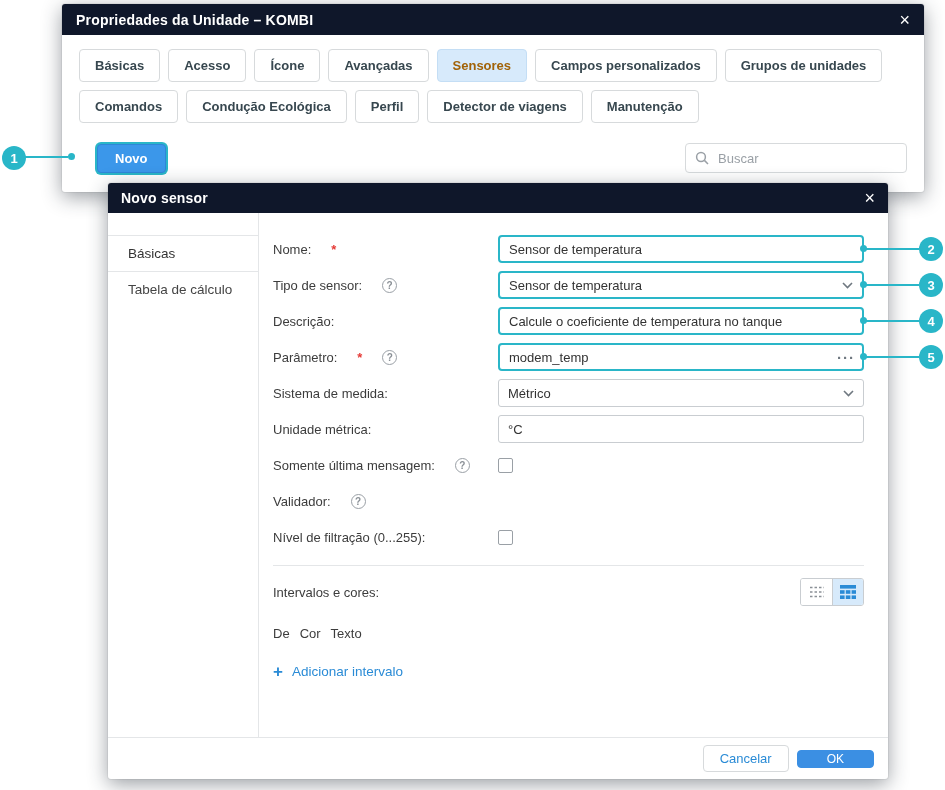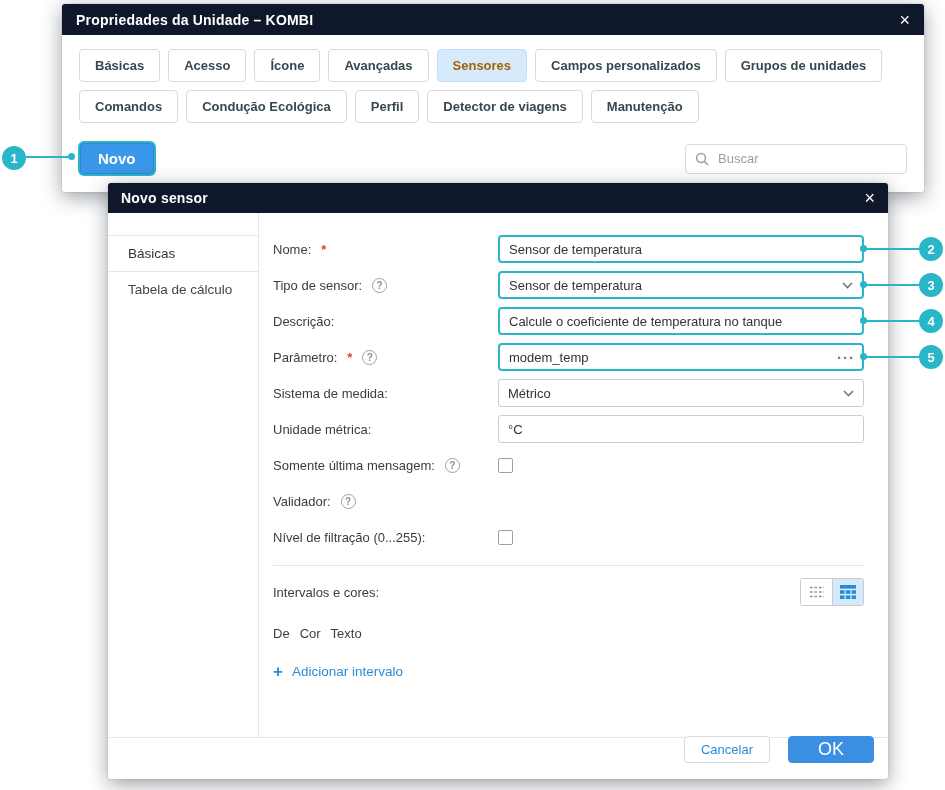--- a/index.html
+++ b/index.html
@@ -19,43 +19,43 @@
   
   .main-dialog { left:62px; top:4px; width:862px; height:188px; }
   .main-dialog .dlg-header { height:31px; }
   .tabs-wrap { padding:14px 17px 0; }
   .tab-row { display:flex; gap:8px; margin-bottom:8px; }
   .tab { background:#fff; border:1px solid #d7dadc; border-radius:4px;
     padding:8px 15px; font-size:13px; font-weight:700; color:#37474f;
     cursor:pointer; font-family:inherit; white-space:nowrap; }
   .tab.active { background:#d7eafb; border-color:#c4def5; color:#a16207; }
   .toolbar { display:flex; align-items:center; margin-top:20px; padding:0 17px; }
-  .btn-new { background:#3b97ea; color:#fff; font-weight:700; font-size:15px;
-    border:1px solid #2f86d8; border-radius:4px; padding:6px 17px; margin-left:1px;
+  .btn-new { background:#3b97ea; color:#fff; font-weight:700; font-size:13px;
+    border:1px solid #2f86d8; border-radius:4px; padding:6px 17px; margin-left:18px;
     box-shadow:0 0 0 2px #2ab6c8; cursor:pointer; font-family:inherit; }
   .btn-wizard { margin-left:12px; background:#fff; border:1px solid #d7dadc;
     border-radius:4px; color:#2a8bd6; font-size:13px; padding:7px 12px;
     cursor:pointer; font-family:inherit; }
   .search-box { margin-left:auto; width:222px; height:30px; border:1px solid #d7dadc;
     border-radius:4px; display:flex; align-items:center; padding:0 9px; gap:7px; background:#fff; }
   .search-box input { border:none; outline:none; flex:1; min-width:0;
     font-size:13px; font-family:inherit; color:#333; }
   .search-box input::placeholder { color:#9aa0a6; }
 
   
   .sensor-dialog { left:108px; top:183px; width:780px; height:596px; }
   .sensor-dialog .dlg-header { height:30px; padding:0 13px; }
   .sensor-dialog .dlg-title { font-size:14px; }
   .sensor-body { display:flex; height:524px; }
   .side-tabs { width:151px; border-right:1px solid #e4e6e8; padding-top:22px; flex:none; }
   .side-tab { padding:10px 10px 10px 20px; font-size:13.5px; color:#444; cursor:pointer; }
   .side-tab.active { border-top:1px solid #e4e6e8; border-bottom:1px solid #e4e6e8; color:#333; }
   .form { flex:1; padding:22px 24px 0 14px; }
   .frow { display:flex; align-items:center; margin-bottom:8px; min-height:28px; }
-  .flabel { flex:1; display:flex; align-items:flex-start; gap:10px; font-size:13px; color:#3c3c3c; }
+  .flabel { flex:1; display:flex; align-items:flex-start; gap:20px; font-size:13px; color:#3c3c3c; }
   .req { color:#e53935; font-weight:700; }
   .help { width:15px; height:15px; border:1px solid #9aa0a6; border-radius:50%;
     color:#8a9096; font-size:10px; font-weight:700; display:inline-flex;
     align-items:center; justify-content:center; flex:none; }
   .fctl { width:366px; flex:none; display:flex; align-items:center; }
   .txt { width:100%; height:28px; border:1px solid #c9cdd1; border-radius:3px;
     padding:0 9px; font-size:13px; font-family:inherit; color:#333; outline:none; background:#fff; }
   .hl { border:2px solid #2ab6c8 !important; border-radius:4px !important; }
   .sel { width:100%; height:28px; border:1px solid #c9cdd1; border-radius:3px;
     padding:0 9px; display:flex; align-items:center; justify-content:space-between;
@@ -72,26 +72,26 @@
     overflow:hidden; margin-left:auto; }
   .tg-btn { width:31px; height:26px; display:flex; align-items:center;
     justify-content:center; background:#fff; cursor:pointer; }
   .tg-btn + .tg-btn { border-left:1px solid #c9cdd1; }
   .tg-btn.active { background:#d7eafb; }
   .cols { display:flex; gap:10px; margin-top:20px; font-size:13px; color:#3c3c3c; }
   .add-link { display:flex; align-items:center; gap:9px; margin-top:22px;
     color:#2a8bd6; font-size:13.5px; cursor:pointer; }
   .plus { font-size:17px; font-weight:700; line-height:1; }
   .sensor-footer { position:absolute; left:0; right:0; bottom:0; height:42px;
-    border-top:1px solid #e4e6e8; display:flex; align-items:flex-end;
-    justify-content:flex-end; gap:18px; padding:16px 14px; }
+    border-top:1px solid #e4e6e8; display:flex; align-items:center;
+    justify-content:flex-end; gap:8px; padding:0 14px; }
   .btn-cancel { height:27px; padding:0 16px; background:#fff; border:1px solid #d7dadc;
     border-radius:4px; color:#2a8bd6; font-size:13px; cursor:pointer; font-family:inherit; }
-  .btn-ok { height:27px; padding:0 29px; background:#3b8fe3; border:1px solid #3b8fe3;
-    border-radius:4px; color:#fff; font-size:18px; cursor:pointer; font-family:inherit; }
+  .btn-ok { height:18px; padding:0 29px; background:#3b8fe3; border:1px solid #3b8fe3;
+    border-radius:4px; color:#fff; font-size:12px; cursor:pointer; font-family:inherit; }
 
   
   .callout { position:absolute; width:24px; height:24px; border-radius:50%;
     background:#29b6c8; color:#fff; font-size:13px; font-weight:700;
     display:flex; align-items:center; justify-content:center; z-index:60; }
   .cline { position:absolute; height:2px; background:#29b6c8; z-index:55; }
   .cdot { position:absolute; width:7px; height:7px; border-radius:50%; background:#29b6c8; z-index:55; }
   .z-top { z-index:40; }
 </style>
 </head>

